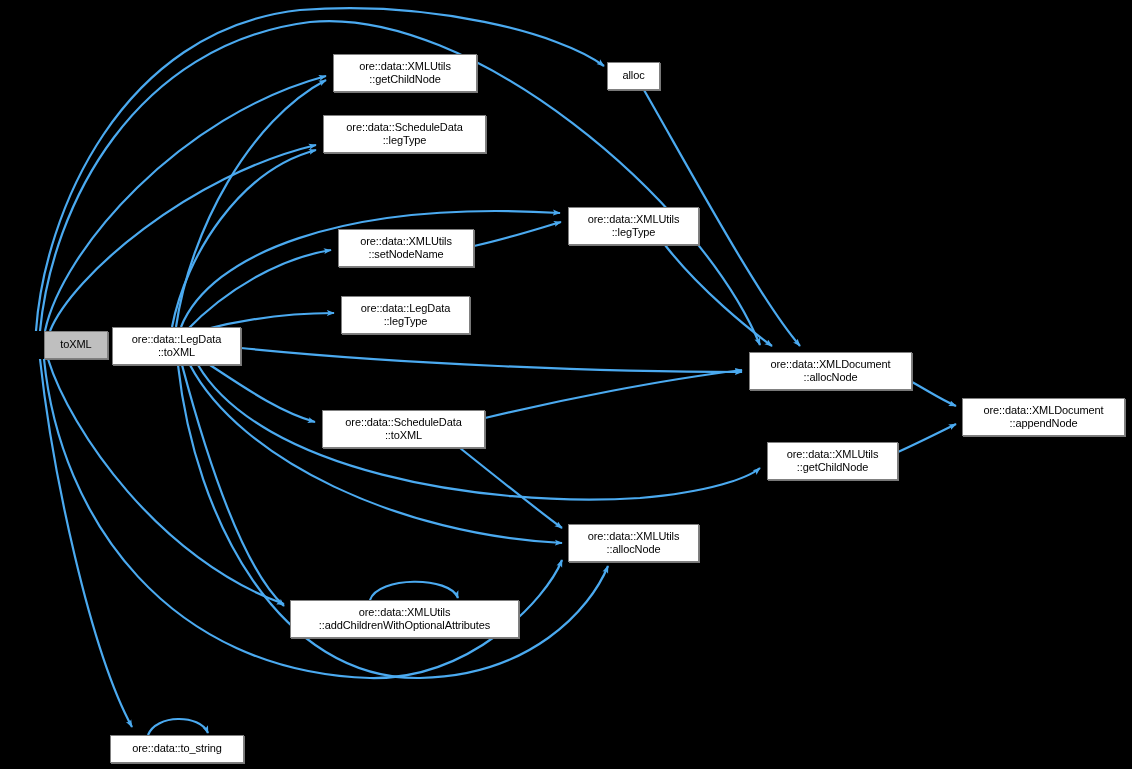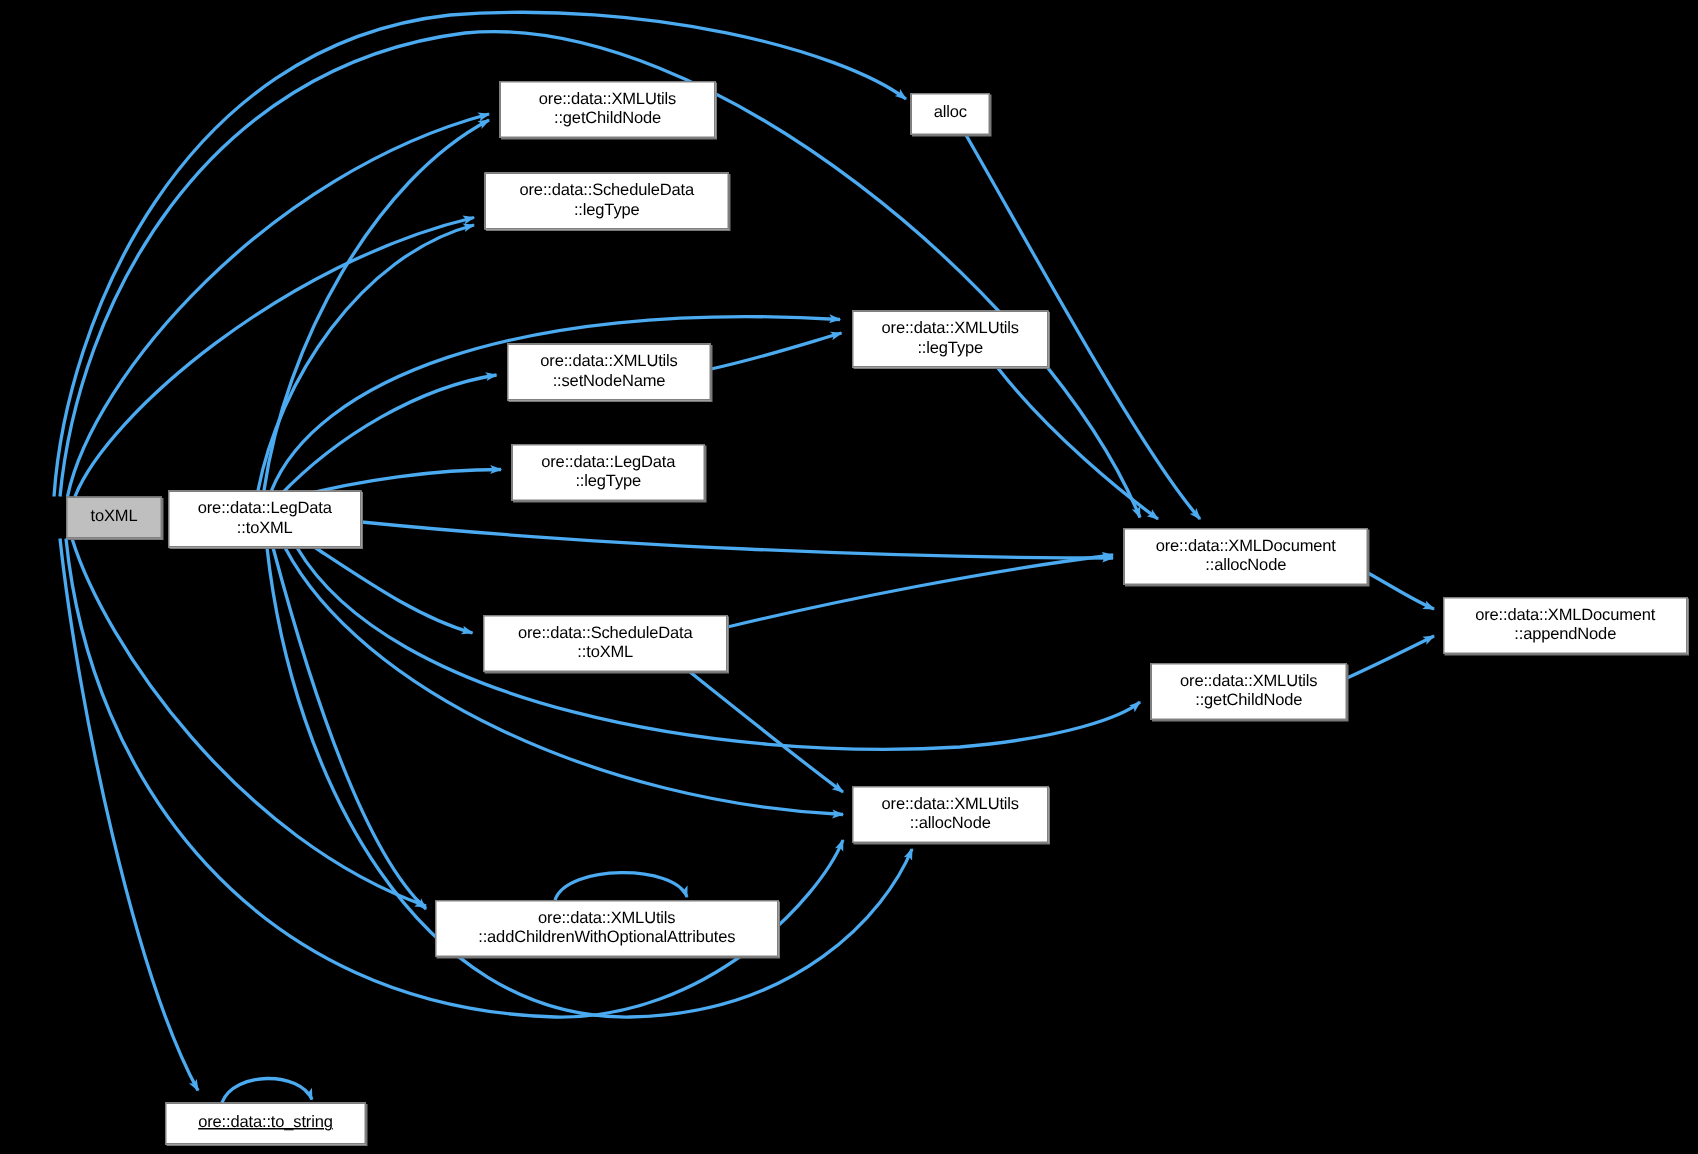--- a/index.html
+++ b/index.html
@@ -119,21 +119,21 @@
         <span class="node-line">::legType</span>
       </div>
       <div class="node" style="left: 322px; top: 410px; width: 163px; height: 38px; background: rgb(255, 255, 255); border-color: rgb(128, 128, 128);">
         <span class="node-line">ore::data::ScheduleData</span>
         <span class="node-line">::toXML</span>
       </div>
       <div class="node" style="left: 290px; top: 600px; width: 229px; height: 38px; background: rgb(255, 255, 255); border-color: rgb(128, 128, 128);">
         <span class="node-line">ore::data::XMLUtils</span>
         <span class="node-line">::addChildrenWithOptionalAttributes</span>
       </div>
-      <div class="node" style="left: 110px; top: 735px; width: 134px; height: 28px; background: rgb(255, 255, 255); border-color: rgb(128, 128, 128); text-decoration: underline;">
+      <div class="node" style="left: 110px; top: 735px; width: 134px; height: 28px; background: rgb(255, 255, 255); border-color: rgb(128, 128, 128);">
         <span class="node-line">ore::data::to_string</span>
       </div>
       <div class="node" style="left: 607px; top: 62px; width: 53px; height: 28px; background: rgb(255, 255, 255); border-color: rgb(128, 128, 128); text-align: center;">
         <span class="node-line">alloc</span>
       </div>
       <div class="node" style="left: 568px; top: 207px; width: 131px; height: 38px; background: rgb(255, 255, 255); border-color: rgb(128, 128, 128);">
         <span class="node-line">ore::data::XMLUtils</span>
         <span class="node-line">::legType</span>
       </div>
       <div class="node" style="left: 568px; top: 524px; width: 131px; height: 38px; background: rgb(255, 255, 255); border-color: rgb(128, 128, 128);">

